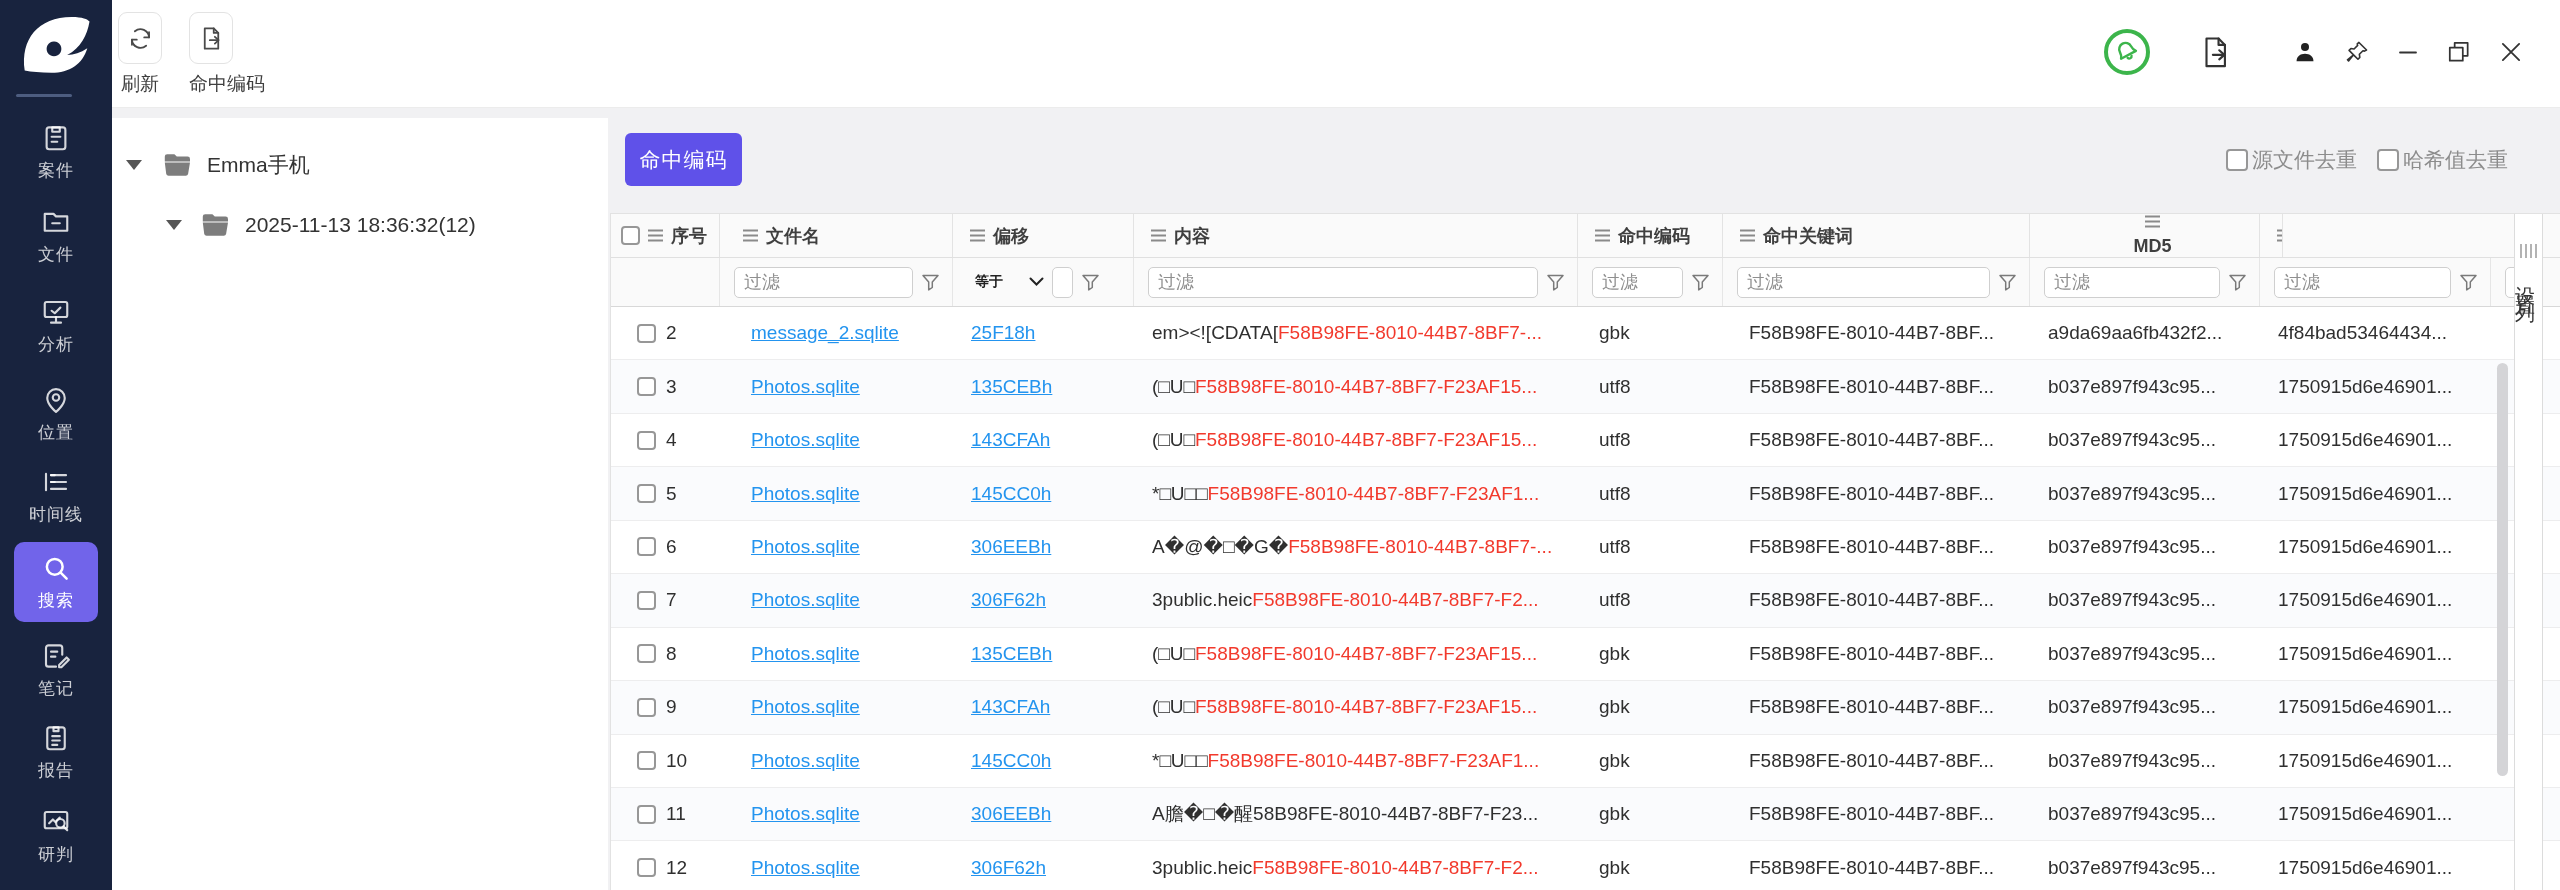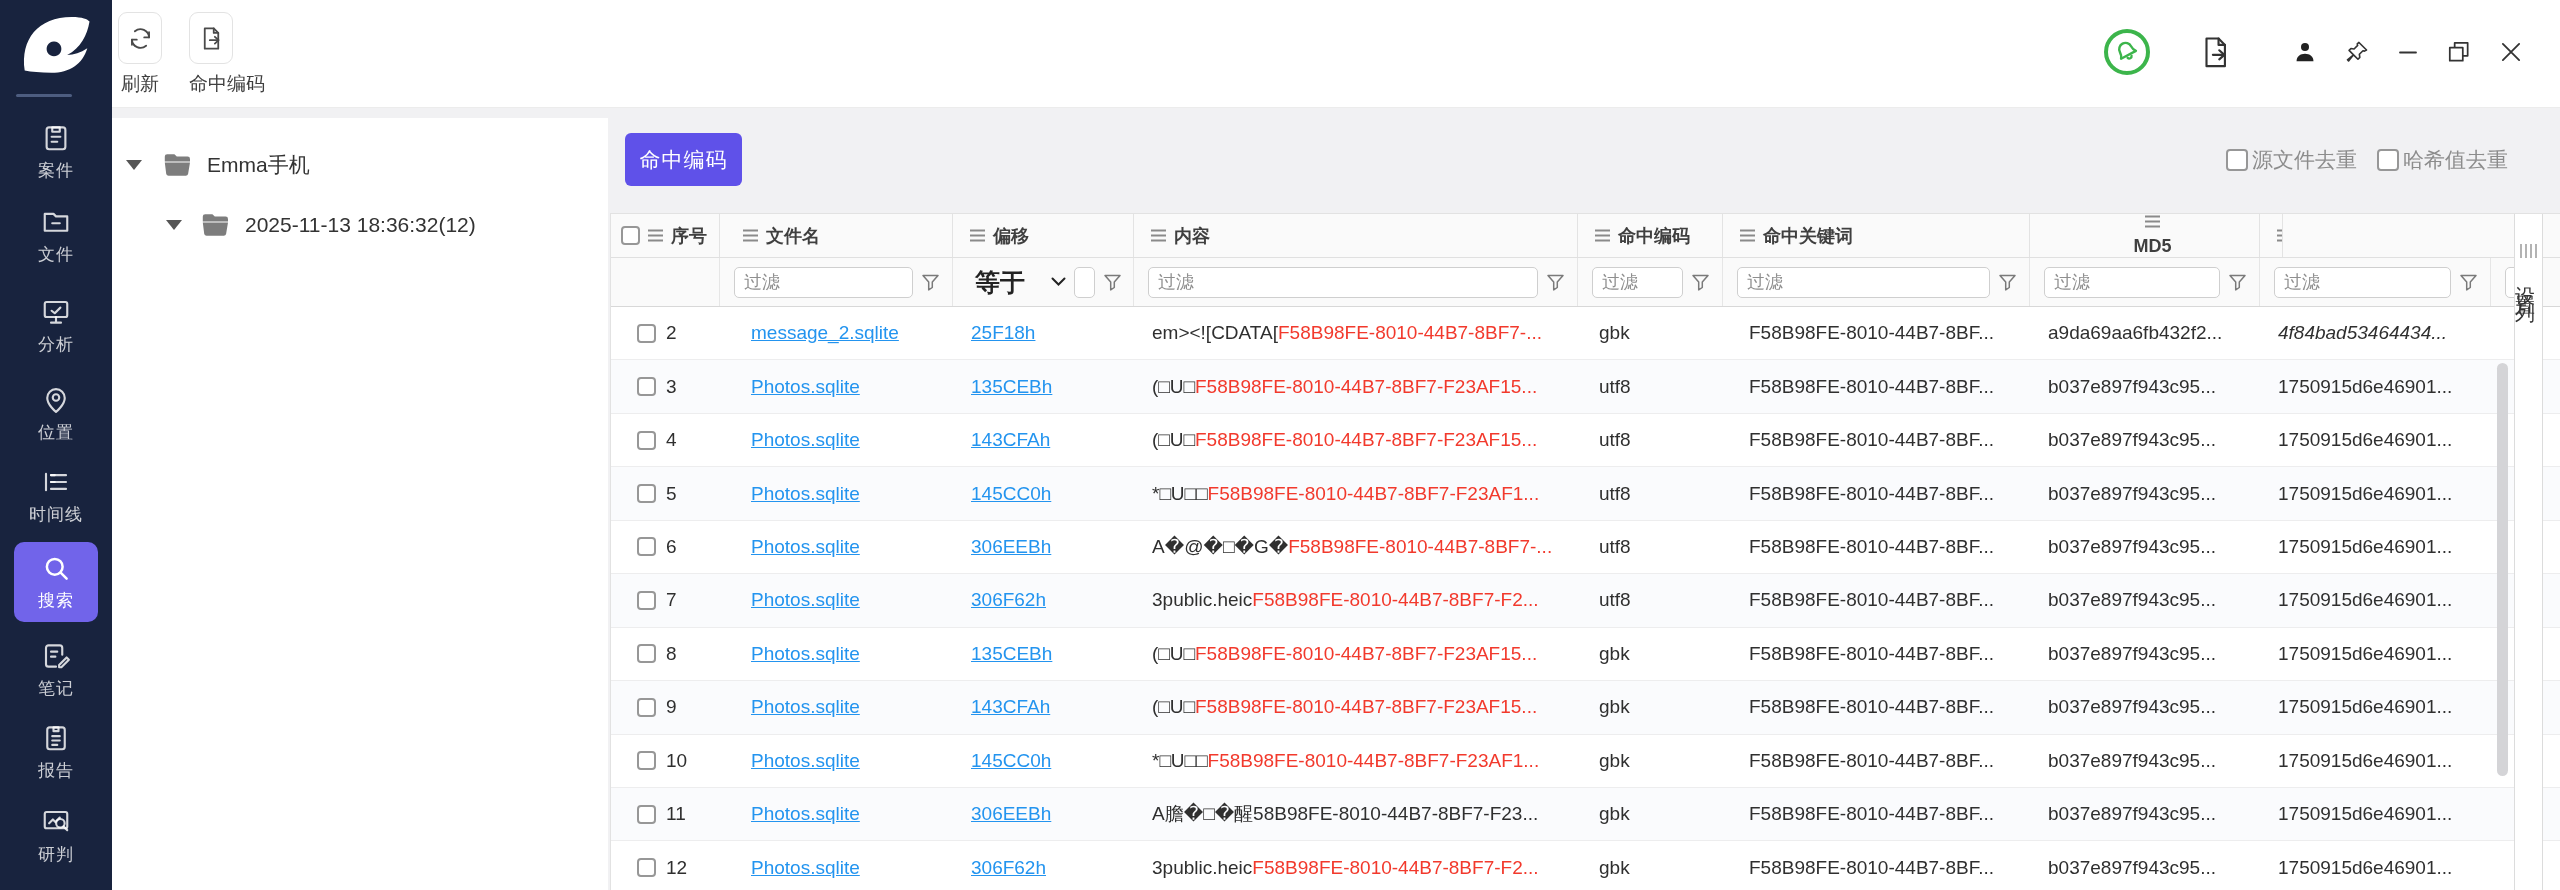--- a/index.html
+++ b/index.html
@@ -48,21 +48,21 @@
   .hrow{display:flex;height:44px;background:#fafafa;border-bottom:1px solid #e0e0e0;box-sizing:border-box;}
   .hcell{display:flex;align-items:center;gap:7px;padding-left:16px;box-sizing:border-box;border-right:1px solid #e3e3e3;
          font-size:18px;font-weight:600;color:#3f3f3f;white-space:nowrap;overflow:hidden;flex:0 0 auto;cursor:pointer;}
   .hcell .ham{flex:0 0 auto;display:flex;}
   .frow{display:flex;height:49px;background:#fafafa;border-bottom:1px solid #d8d8d8;box-sizing:border-box;}
   .fcell{display:flex;align-items:center;gap:8px;padding:0 12px 0 14px;box-sizing:border-box;border-right:1px solid #e6e6e6;flex:0 0 auto;overflow:hidden;}
   .fcell input{flex:1 1 auto;min-width:0;height:31px;border:1px solid #cfcfcf;border-radius:5px;padding:0 9px;font-size:18px;
                font-family:inherit;color:#333;background:#fff;box-sizing:border-box;outline:none;}
   .fcell input::placeholder{color:#8f8f8f;}
   .fcell .funnel{flex:0 0 auto;display:flex;cursor:pointer;}
-  .opsel{display:flex;align-items:center;gap:26px;font-size:25px;font-weight:700;color:#222;cursor:pointer;flex:0 0 auto;padding-left:8px;}
+  .opsel{display:flex;align-items:center;gap:26px;font-size:14px;font-weight:700;color:#222;cursor:pointer;flex:0 0 auto;padding-left:8px;}
   .mini-inp{width:21px !important;flex:0 0 auto !important;padding:0 2px !important;}
   .tbody{position:relative;overflow:hidden;height:584px;}
   .trow{display:flex;height:53.45px;border-bottom:1px solid #ededee;box-sizing:border-box;align-items:center;}
   .trow:nth-child(even){background:#fafbfd;}
   .tcell{padding-left:18px;box-sizing:border-box;white-space:nowrap;overflow:hidden;font-size:19px;color:#2f2f2f;flex:0 0 auto;display:flex;align-items:center;gap:10px;}
   .tcell.c-num{padding-left:26px;}
   .tcell.c-file{padding-left:31px;}
   .tcell.c-encoding{padding-left:21px;}
   .tcell.c-keyword{padding-left:26px;}
   a.lnk{color:#2394ef;text-decoration:underline;cursor:pointer;}
@@ -420,21 +420,21 @@
             </div>
             <div class="tcell c-encoding" style="width: 145px;">
               <span>gbk</span>
             </div>
             <div class="tcell c-keyword" style="width: 307px;">
               <span>F58B98FE-8010-44B7-8BF...</span>
             </div>
             <div class="tcell c-md5" style="width: 230px;">
               <span>a9da69aa6fb432f2...</span>
             </div>
-            <div class="tcell c-sha1" style="width: 231px; font-style: italic;">
+            <div class="tcell c-sha1" style="width: 231px;">
               <span>4f84bad53464434...</span>
             </div>
             <div class="tcell c-extra" style="width: 23px;"></div>
           </div>
           <div class="trow">
             <div class="tcell c-num" style="width: 109px;">
               <span class="cbx"></span>
               <span>3</span>
             </div>
             <div class="tcell c-file" style="width: 233px;">

